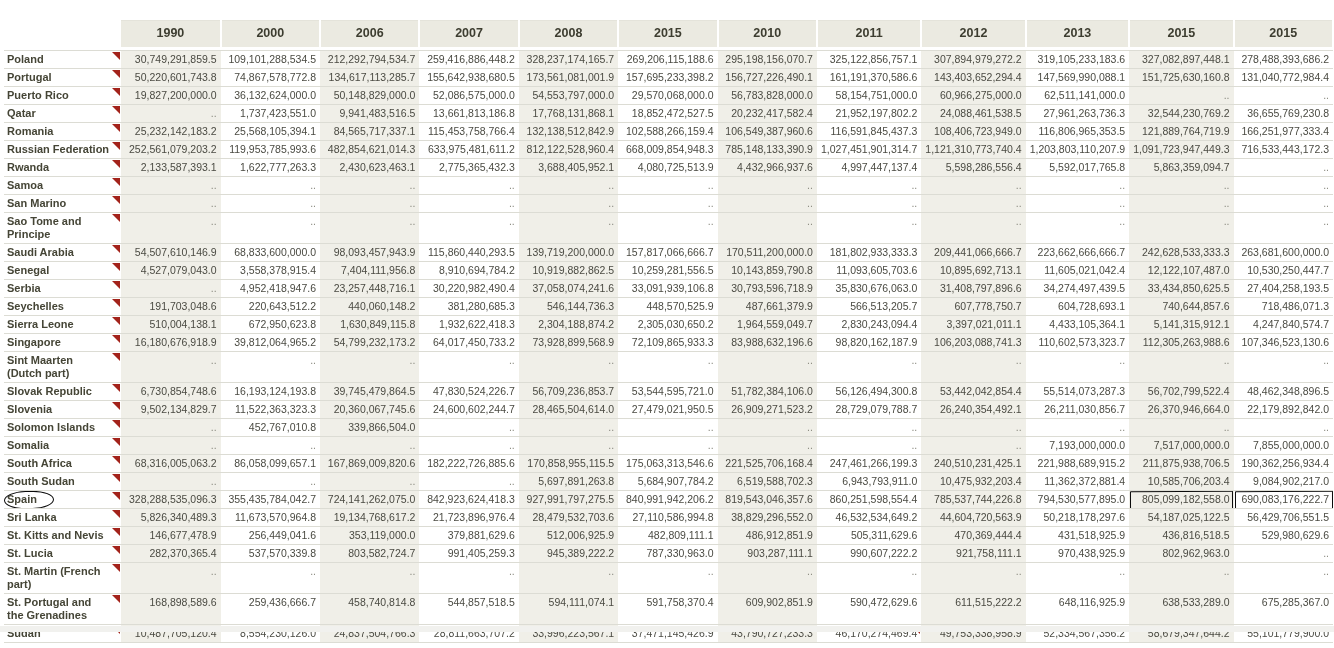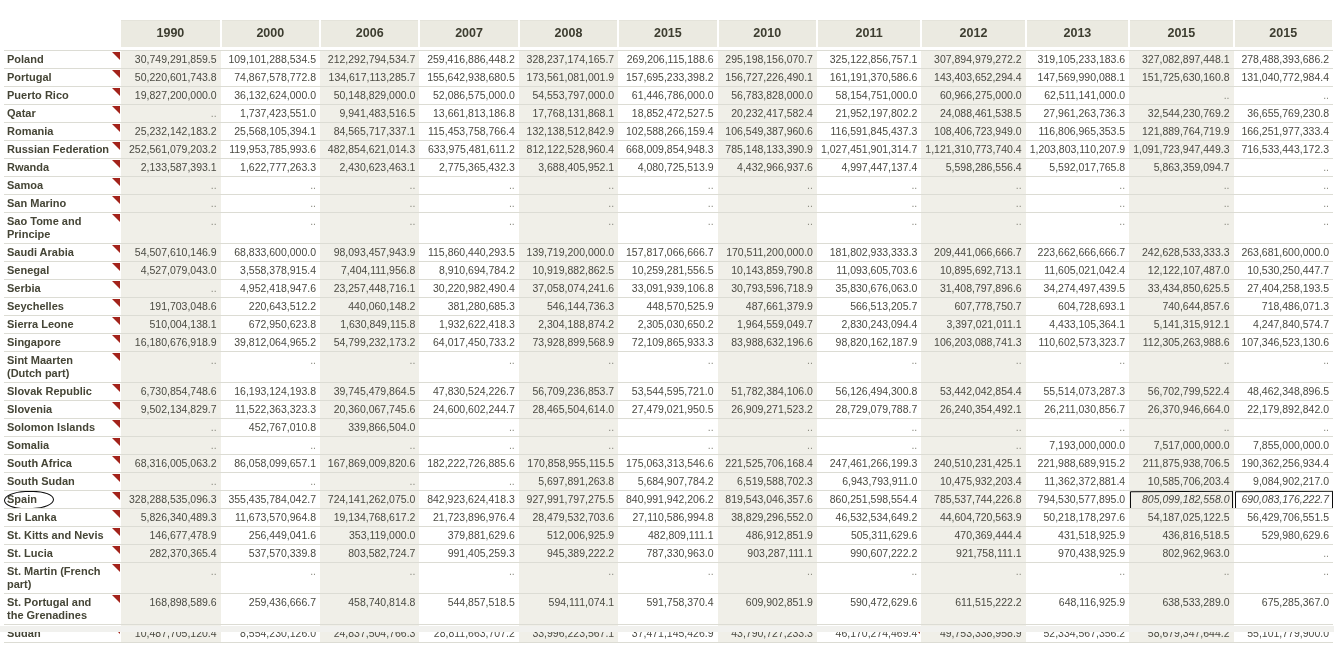--- a/index.html
+++ b/index.html
@@ -30,21 +30,21 @@
   td.stripe { background: #f0efe8; }
   td.missing { color: #8b8b80; }
 
   .flag-icon { position: absolute; top: 1px; right: 1px; width: 0; height: 0;
                border-top: 8px solid #a3231b; border-left: 8px solid transparent; }
 
   
   .name-ellipse { position: absolute; left: 0px; top: 0px; width: 50px; height: 18px;
                   border: 1.6px solid #0a0a0a; border-radius: 50% / 58%;
                   transform: rotate(-1.2deg); pointer-events: none; }
-  td.boxed { position: relative; font-style: italic; }
+  td.boxed { position: relative; }
   .cell-box { position: absolute; left: 1px; right: 0px; top: 0px; bottom: -2px;
               border: 1.7px solid #0a0a0a; border-radius: 1px;
               transform: rotate(-0.25deg); pointer-events: none; }
 
   .hscroll-strip { position: absolute; left: 0; top: 606px; width: 1334px; height: 6px;
                    background: #f1f1ee; }
 </style>
 </head>
 <body>
 
@@ -116,21 +116,21 @@
           <td class="num-cell stripe"><span>151,725,630,160.8</span></td>
           <td class="num-cell"><span>131,040,772,984.4</span></td>
         </tr>
         <tr>
           <td class="name-cell"><span>Puerto Rico</span><span class="flag-icon"></span></td>
           <td class="num-cell stripe"><span>19,827,200,000.0</span></td>
           <td class="num-cell"><span>36,132,624,000.0</span></td>
           <td class="num-cell stripe"><span>50,148,829,000.0</span></td>
           <td class="num-cell"><span>52,086,575,000.0</span></td>
           <td class="num-cell stripe"><span>54,553,797,000.0</span></td>
-          <td class="num-cell"><span>61,446,786,000.0</span></td>
+          <td class="num-cell"><span>29,570,068,000.0</span></td>
           <td class="num-cell stripe"><span>56,783,828,000.0</span></td>
           <td class="num-cell"><span>58,154,751,000.0</span></td>
           <td class="num-cell stripe"><span>60,966,275,000.0</span></td>
           <td class="num-cell"><span>62,511,141,000.0</span></td>
           <td class="num-cell stripe missing"><span>..</span></td>
           <td class="num-cell missing"><span>..</span></td>
         </tr>
         <tr>
           <td class="name-cell"><span>Qatar</span><span class="flag-icon"></span></td>
           <td class="num-cell stripe missing"><span>..</span></td>

